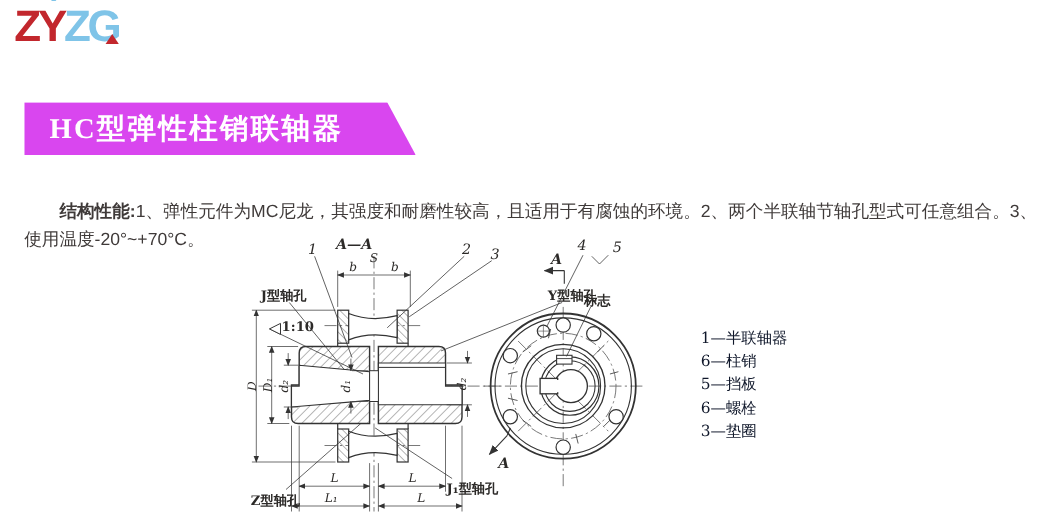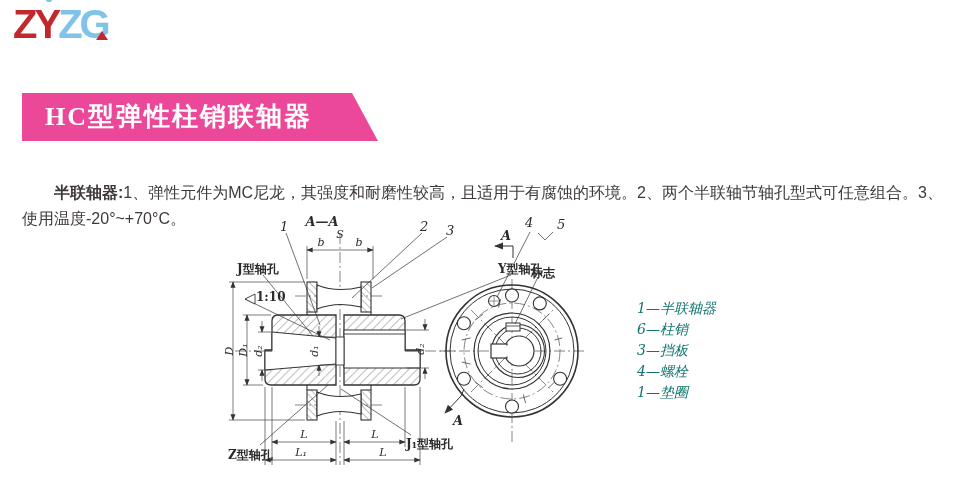--- a/index.html
+++ b/index.html
@@ -13,51 +13,51 @@
   .logo span{display:inline-block;}
   .lg-red{color:#c2272d;}
   .lg-blue{color:#7fc4e8;}
   .lg-y{position:relative;}
   .lg-caret{position:absolute;left:9px;top:-15px;color:#7fc4e8;font-size:30px;font-weight:900;}
   .lg-g{position:relative;}
   .lg-tri{position:absolute;right:0px;bottom:6px;width:0;height:0;
           border-left:6px solid transparent;border-right:6px solid transparent;
           border-bottom:9px solid #c2272d;}
   
-  .banner{position:absolute;left:22px;top:93px;width:356px;height:48px;background:#ec4899;
+  .banner{position:absolute;left:22px;top:93px;width:356px;height:48px;background:#d946ef;
           clip-path:polygon(0 0,330px 0,100% 100%,0 100%);}
   .banner h1{margin:0;padding-left:23px;line-height:48px;font-size:26px;color:#ffffff;
              font-family:"Liberation Serif","DejaVu Serif",serif;font-weight:700;letter-spacing:2px;}
   
   .intro{position:absolute;left:22px;top:164px;width:930px;font-size:16px;line-height:26px;
          color:#3f3a39;text-indent:32px;}
   .intro b{font-weight:700;}
   
   .drawing{position:absolute;left:225px;top:213px;}
   svg text{font-family:"DejaVu Serif",serif;fill:#2c2a28;}
   .dim{font-size:11px;font-style:italic;}
   .lbl{font-size:12px;font-weight:700;}
   .num{font-size:13px;font-style:italic;}
   .secA{font-size:13px;font-style:italic;font-weight:700;}
   
-  .legend{position:absolute;left:637px;top:298px;font-size:14px;line-height:21px;color:#0f766e;
-          font-family:"DejaVu Serif",serif;list-style:none;margin:0;padding:0;font-style:italic;}
+  .legend{position:absolute;left:637px;top:298px;font-size:14px;line-height:21px;color:#0f172a;
+          font-family:"DejaVu Serif",serif;list-style:none;margin:0;padding:0;}
 </style>
 </head>
 <body>
 
 <div class="logo">
   <span class="lg-red">Z</span><span class="lg-red lg-y"><span>Y</span><span class="lg-caret">ˇ</span></span><span class="lg-blue">Z</span><span class="lg-blue lg-g"><span>G</span><span class="lg-tri"></span></span>
 </div>
 
 <div class="banner">
   <h1>HC型弹性柱销联轴器</h1>
 </div>
 
-<p class="intro"><b>半联轴器:</b><span>1、弹性元件为MC尼龙，其强度和耐磨性较高，且适用于有腐蚀的环境。2、两个半联轴节轴孔型式可任意组合。3、使用温度-20°~+70°C。</span></p>
+<p class="intro"><b>结构性能:</b><span>1、弹性元件为MC尼龙，其强度和耐磨性较高，且适用于有腐蚀的环境。2、两个半联轴节轴孔型式可任意组合。3、使用温度-20°~+70°C。</span></p>
 
 <div class="drawing">
 <svg width="420" height="271" viewBox="0 0 420 271">
   <defs>
     <pattern id="hA" width="6" height="6" patternUnits="userSpaceOnUse" patternTransform="rotate(45)">
       <line x1="0" y1="0" x2="0" y2="6" stroke="#5a5a5a" stroke-width="0.8"></line>
     </pattern>
     <pattern id="hB" width="5" height="5" patternUnits="userSpaceOnUse" patternTransform="rotate(-45)">
       <line x1="0" y1="0" x2="0" y2="5" stroke="#5a5a5a" stroke-width="0.8"></line>
     </pattern>
@@ -253,16 +253,16 @@
     <text class="secA" x="276" y="27">A</text>
     <text class="secA" x="228" y="212">A</text>
     <text class="lbl" x="306" y="64">标志</text>
   </g>
 </svg>
 </div>
 
 <ul class="legend">
   <li>1—半联轴器</li>
   <li>6—柱销</li>
-  <li>3—挡板</li>
-  <li>4—螺栓</li>
-  <li>1—垫圈</li>
+  <li>5—挡板</li>
+  <li>6—螺栓</li>
+  <li>3—垫圈</li>
 </ul>
 
 </body></html>

